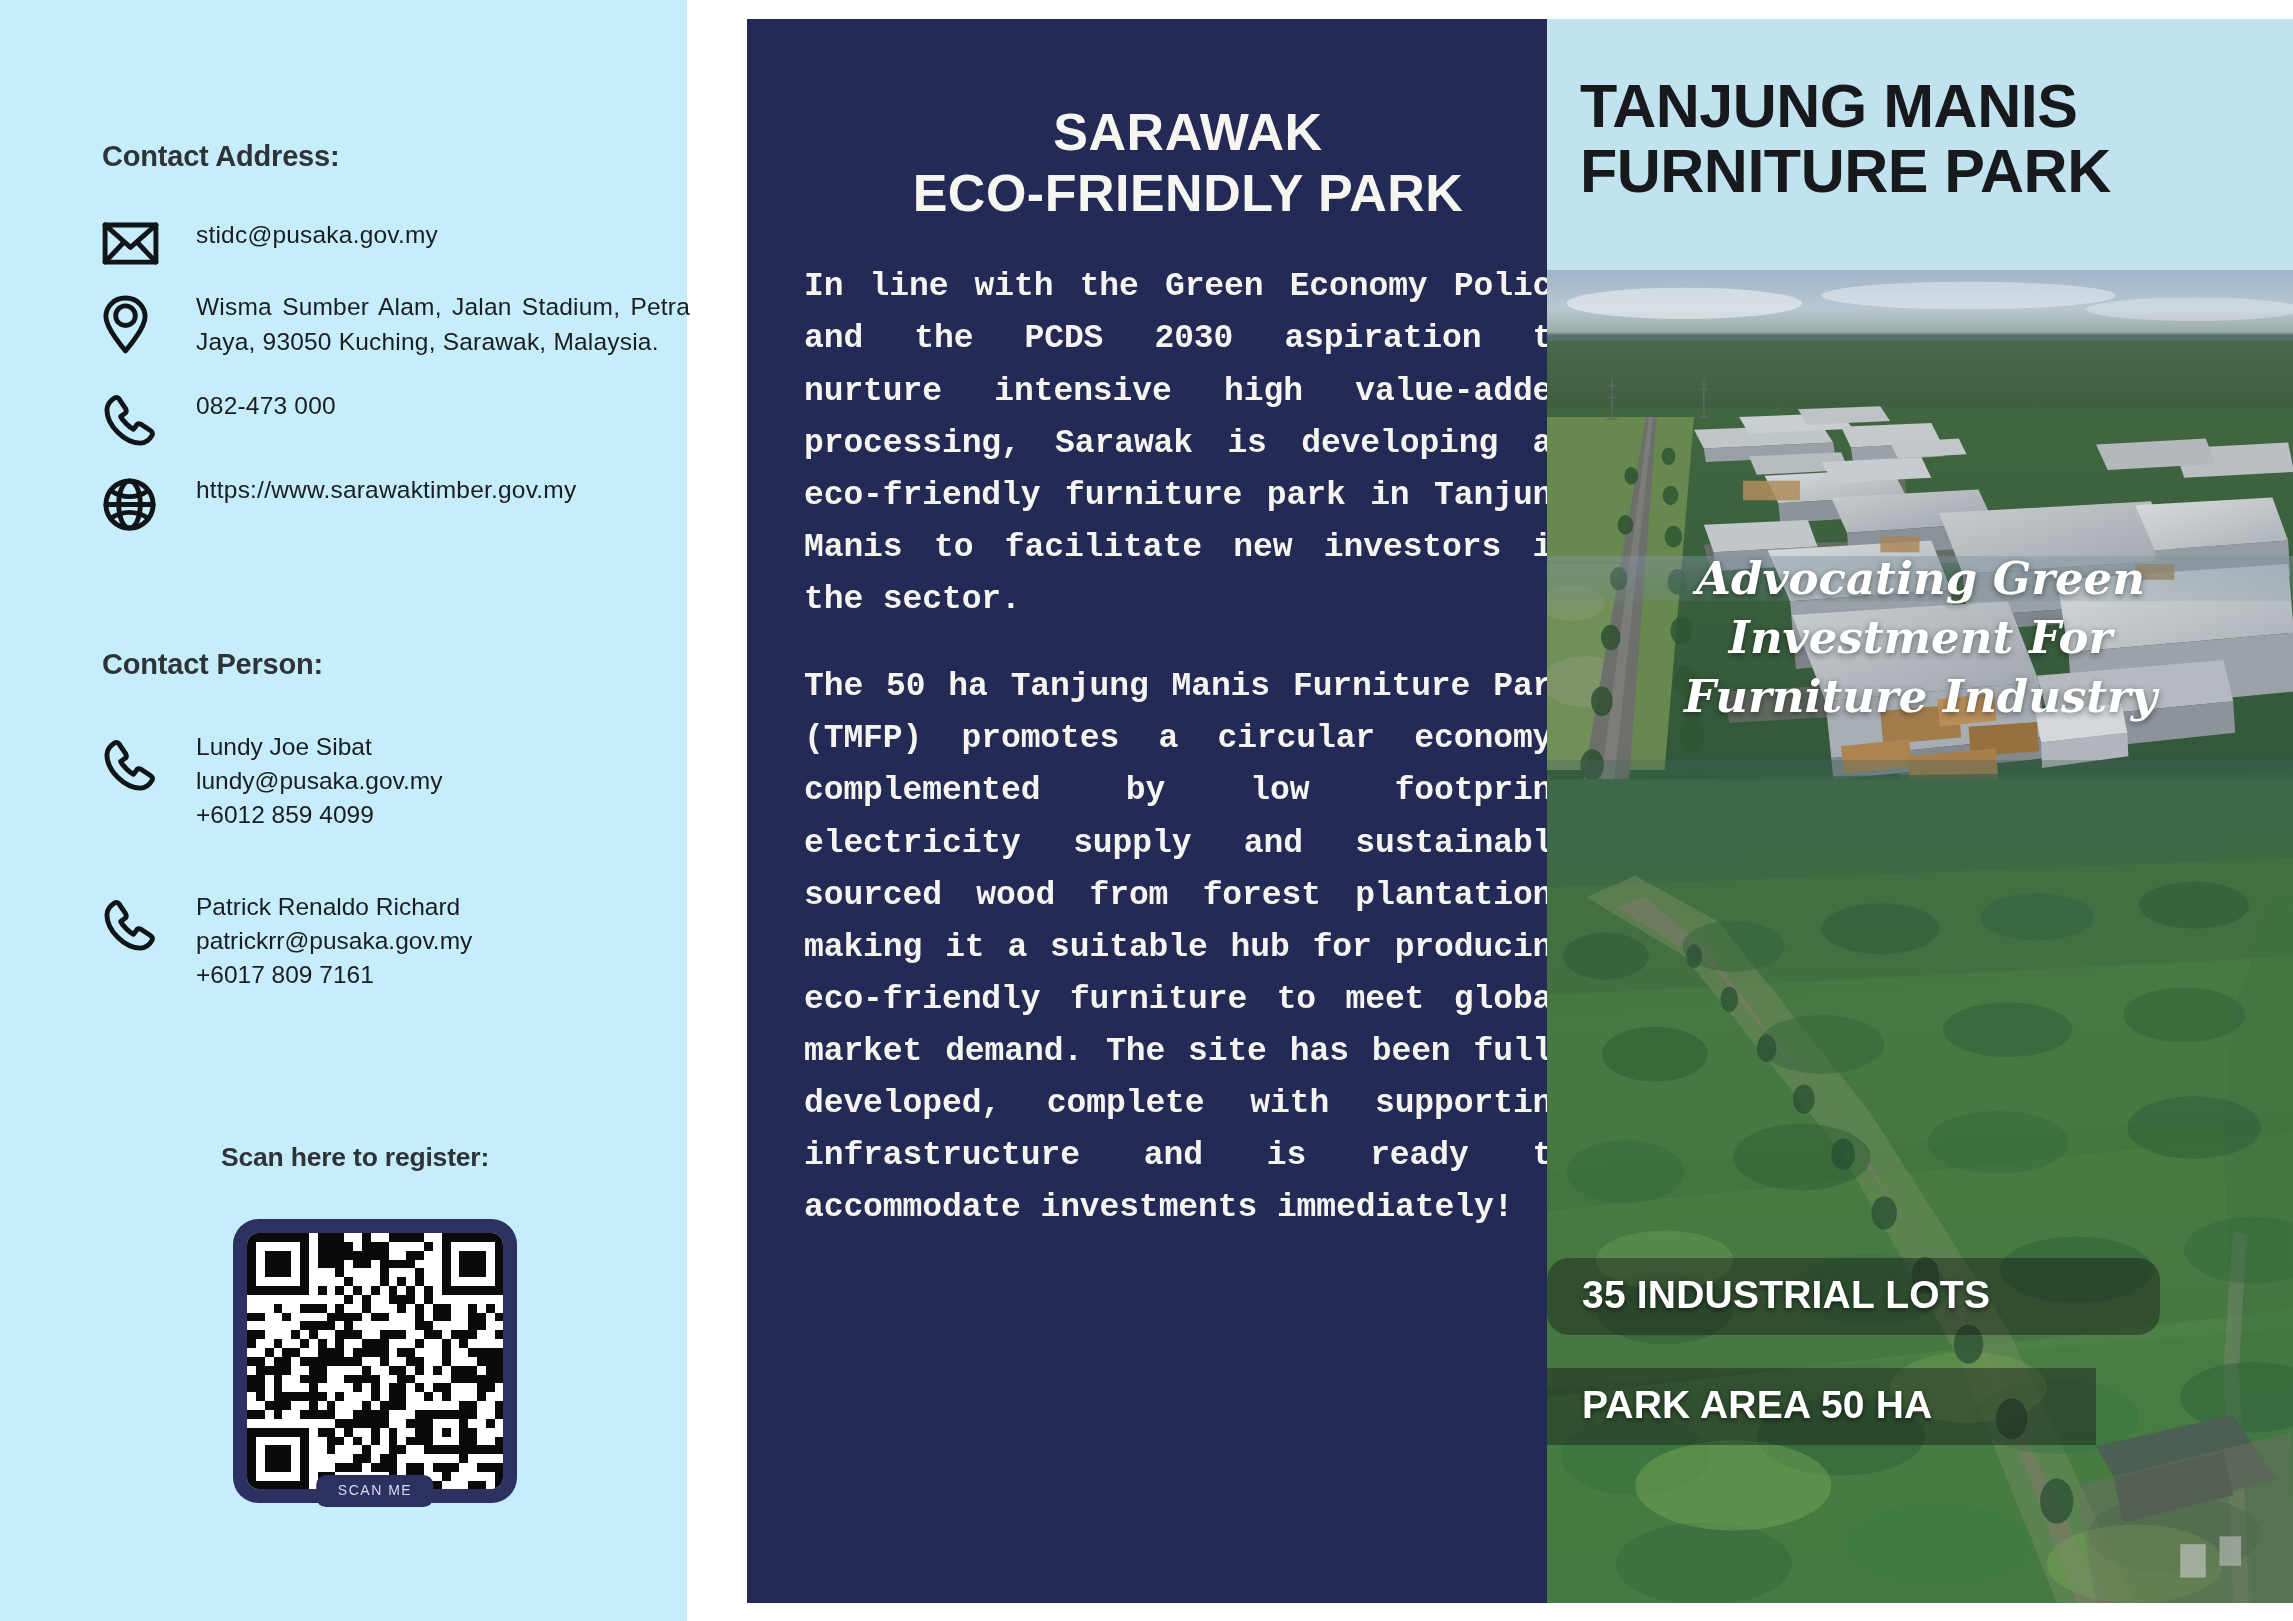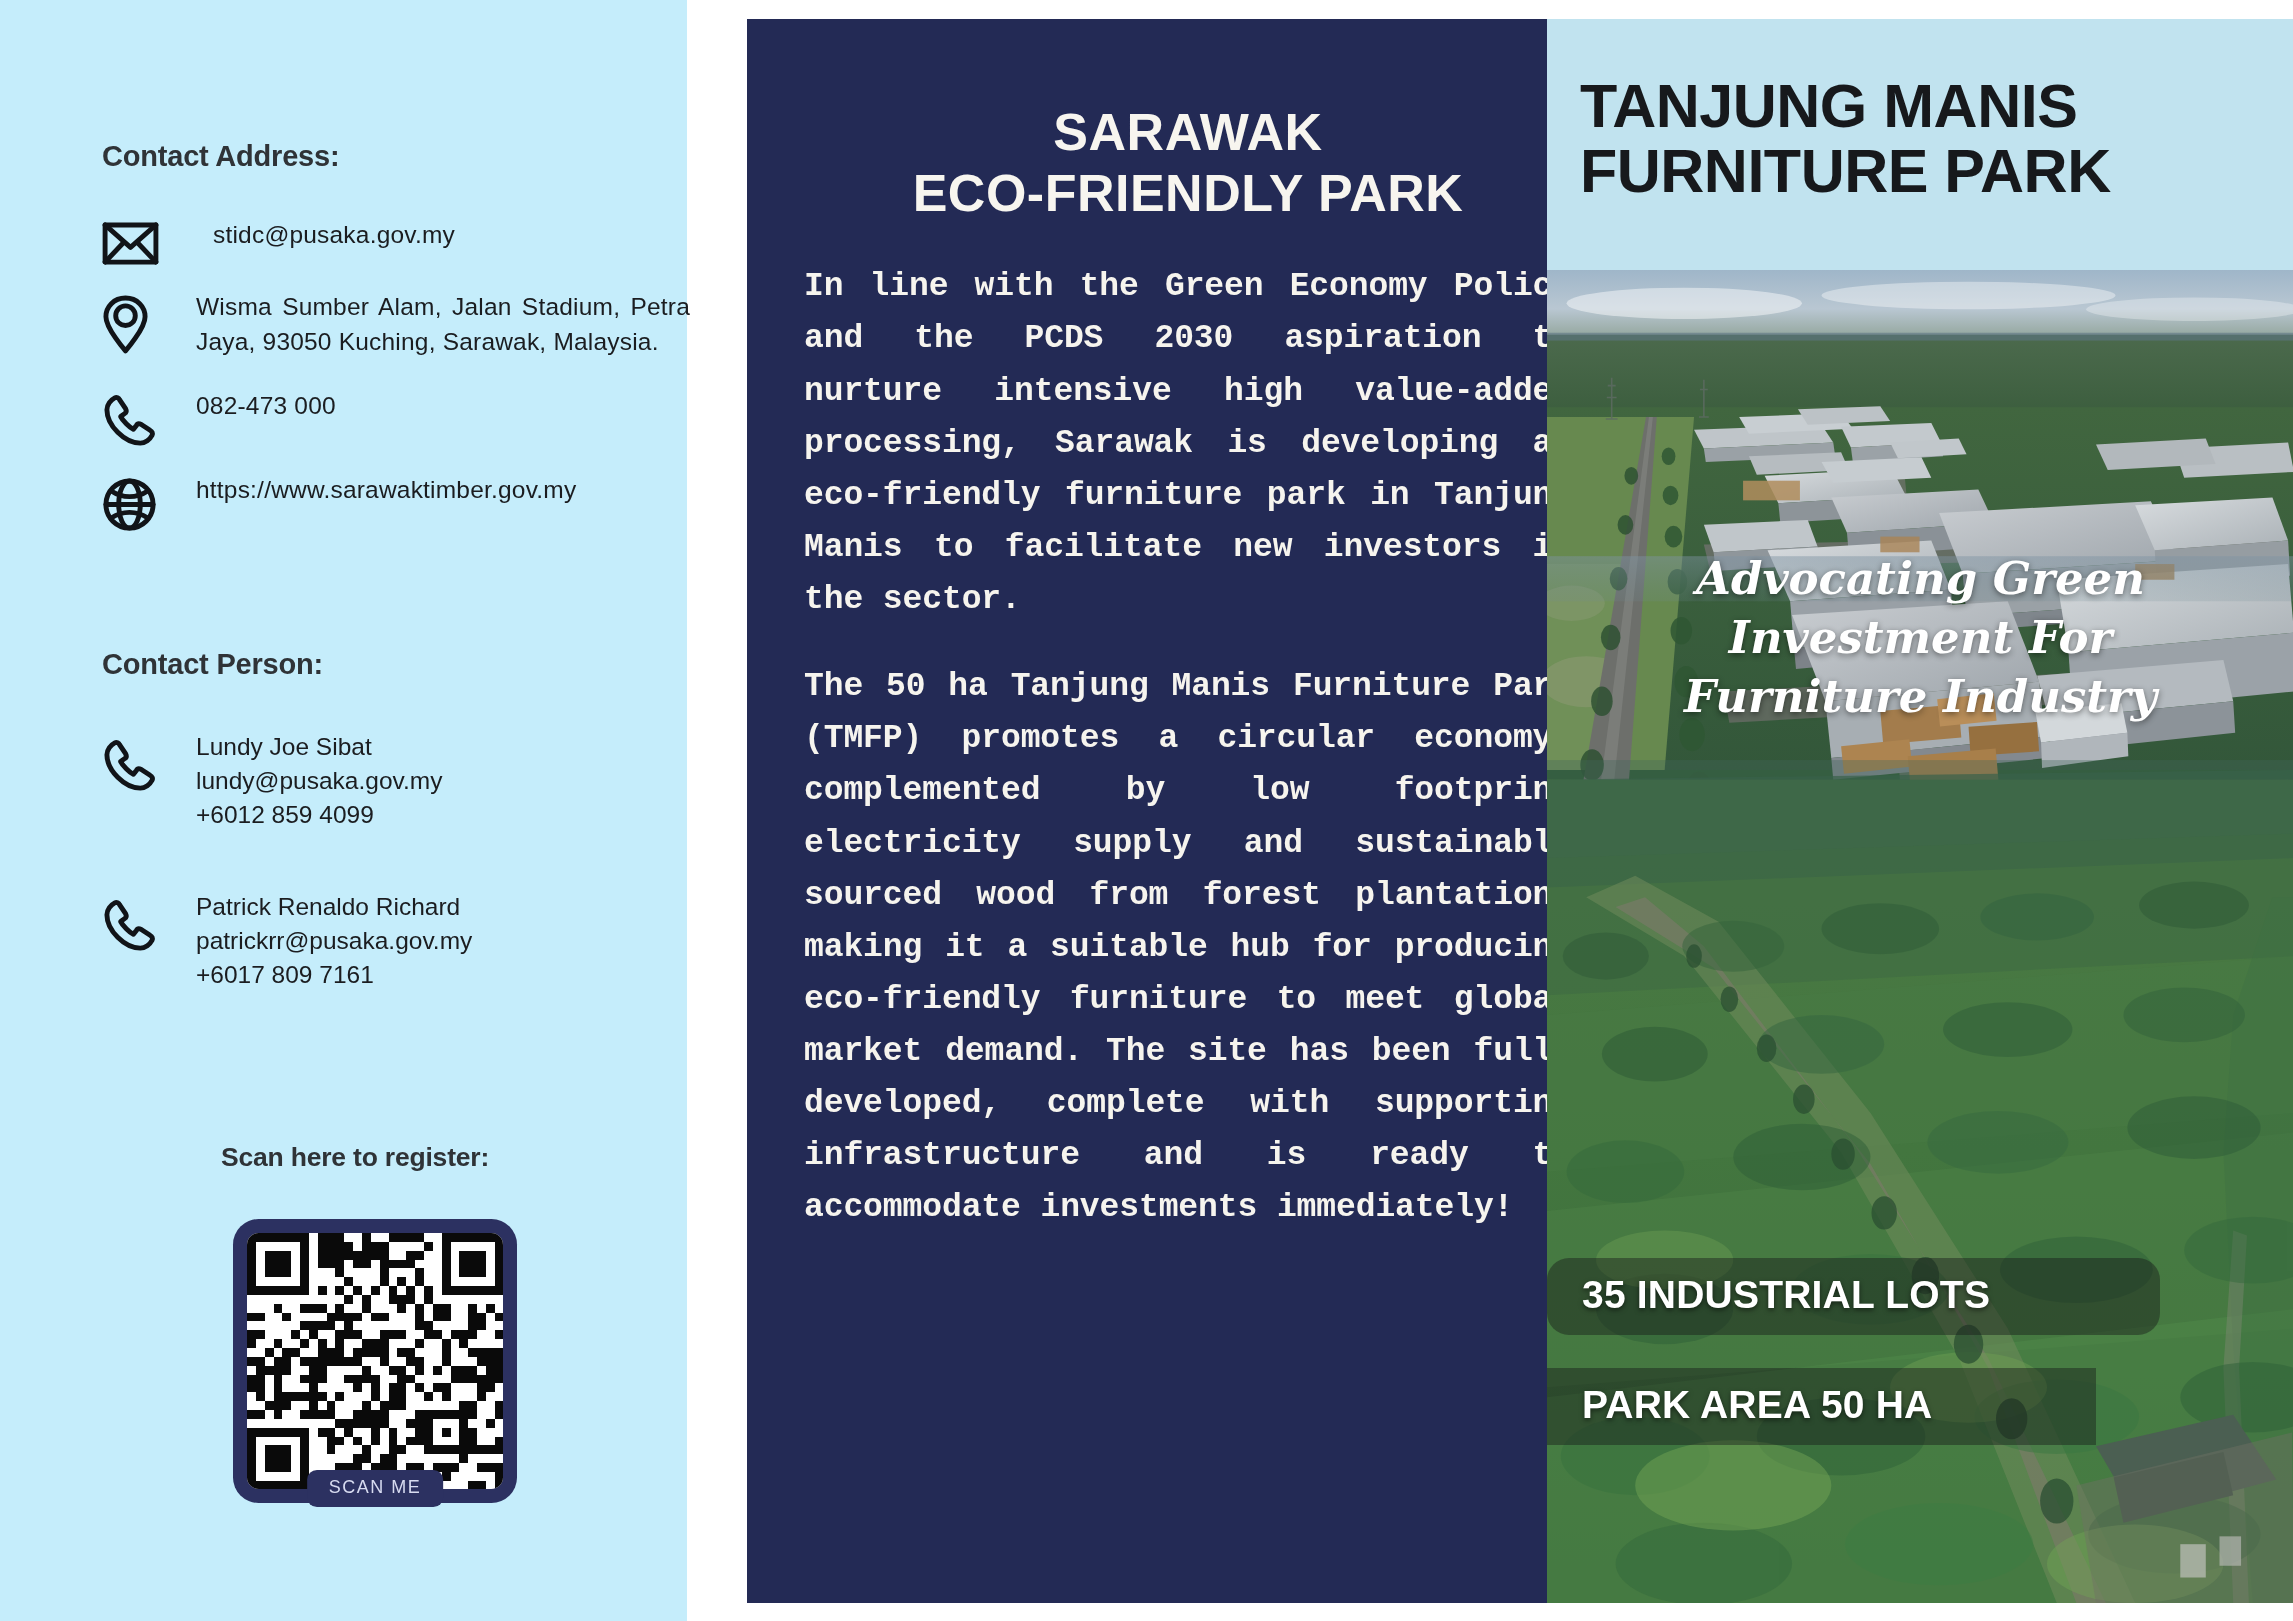--- a/index.html
+++ b/index.html
@@ -88,21 +88,21 @@
     line-height: 1.42;
     color: #1b1d20;
     font-weight: 400;
     letter-spacing: 0.2px;
   }
   .text-cell.justify {
     text-align: justify;
     text-align-last: left;
     width: 363px;
   }
-  .row-email  { margin-bottom: 25.5px; gap: 17px; }
+  .row-email  { margin-bottom: 25.5px; }
   .row-addr   { margin-bottom: 29px; }
   .row-phone  { margin-bottom: 25.5px; }
   .row-web    { margin-bottom: 0; }
 
   .person-rows {
     position: absolute;
     left: 102px;
     top: 730px;
     width: 608px;
   }
@@ -153,21 +153,21 @@
     overflow: hidden;
   }
   .qr-canvas { display: block; width: 100%; height: 100%; }
   .scan-me {
     position: absolute;
     left: 50%;
     transform: translateX(-50%);
     bottom: -3.9px;
     background: #2c3161;
     color: #d7dbf0;
-    font-size: 18px;
+    font-size: 14px;
     letter-spacing: 1.5px;
     padding: 6.9px 21.6px 8.8px 21.6px;
     border-radius: 9.8px;
     white-space: nowrap;
   }
 
   
   .panel-center {
     position: absolute;
     left: 747px;

